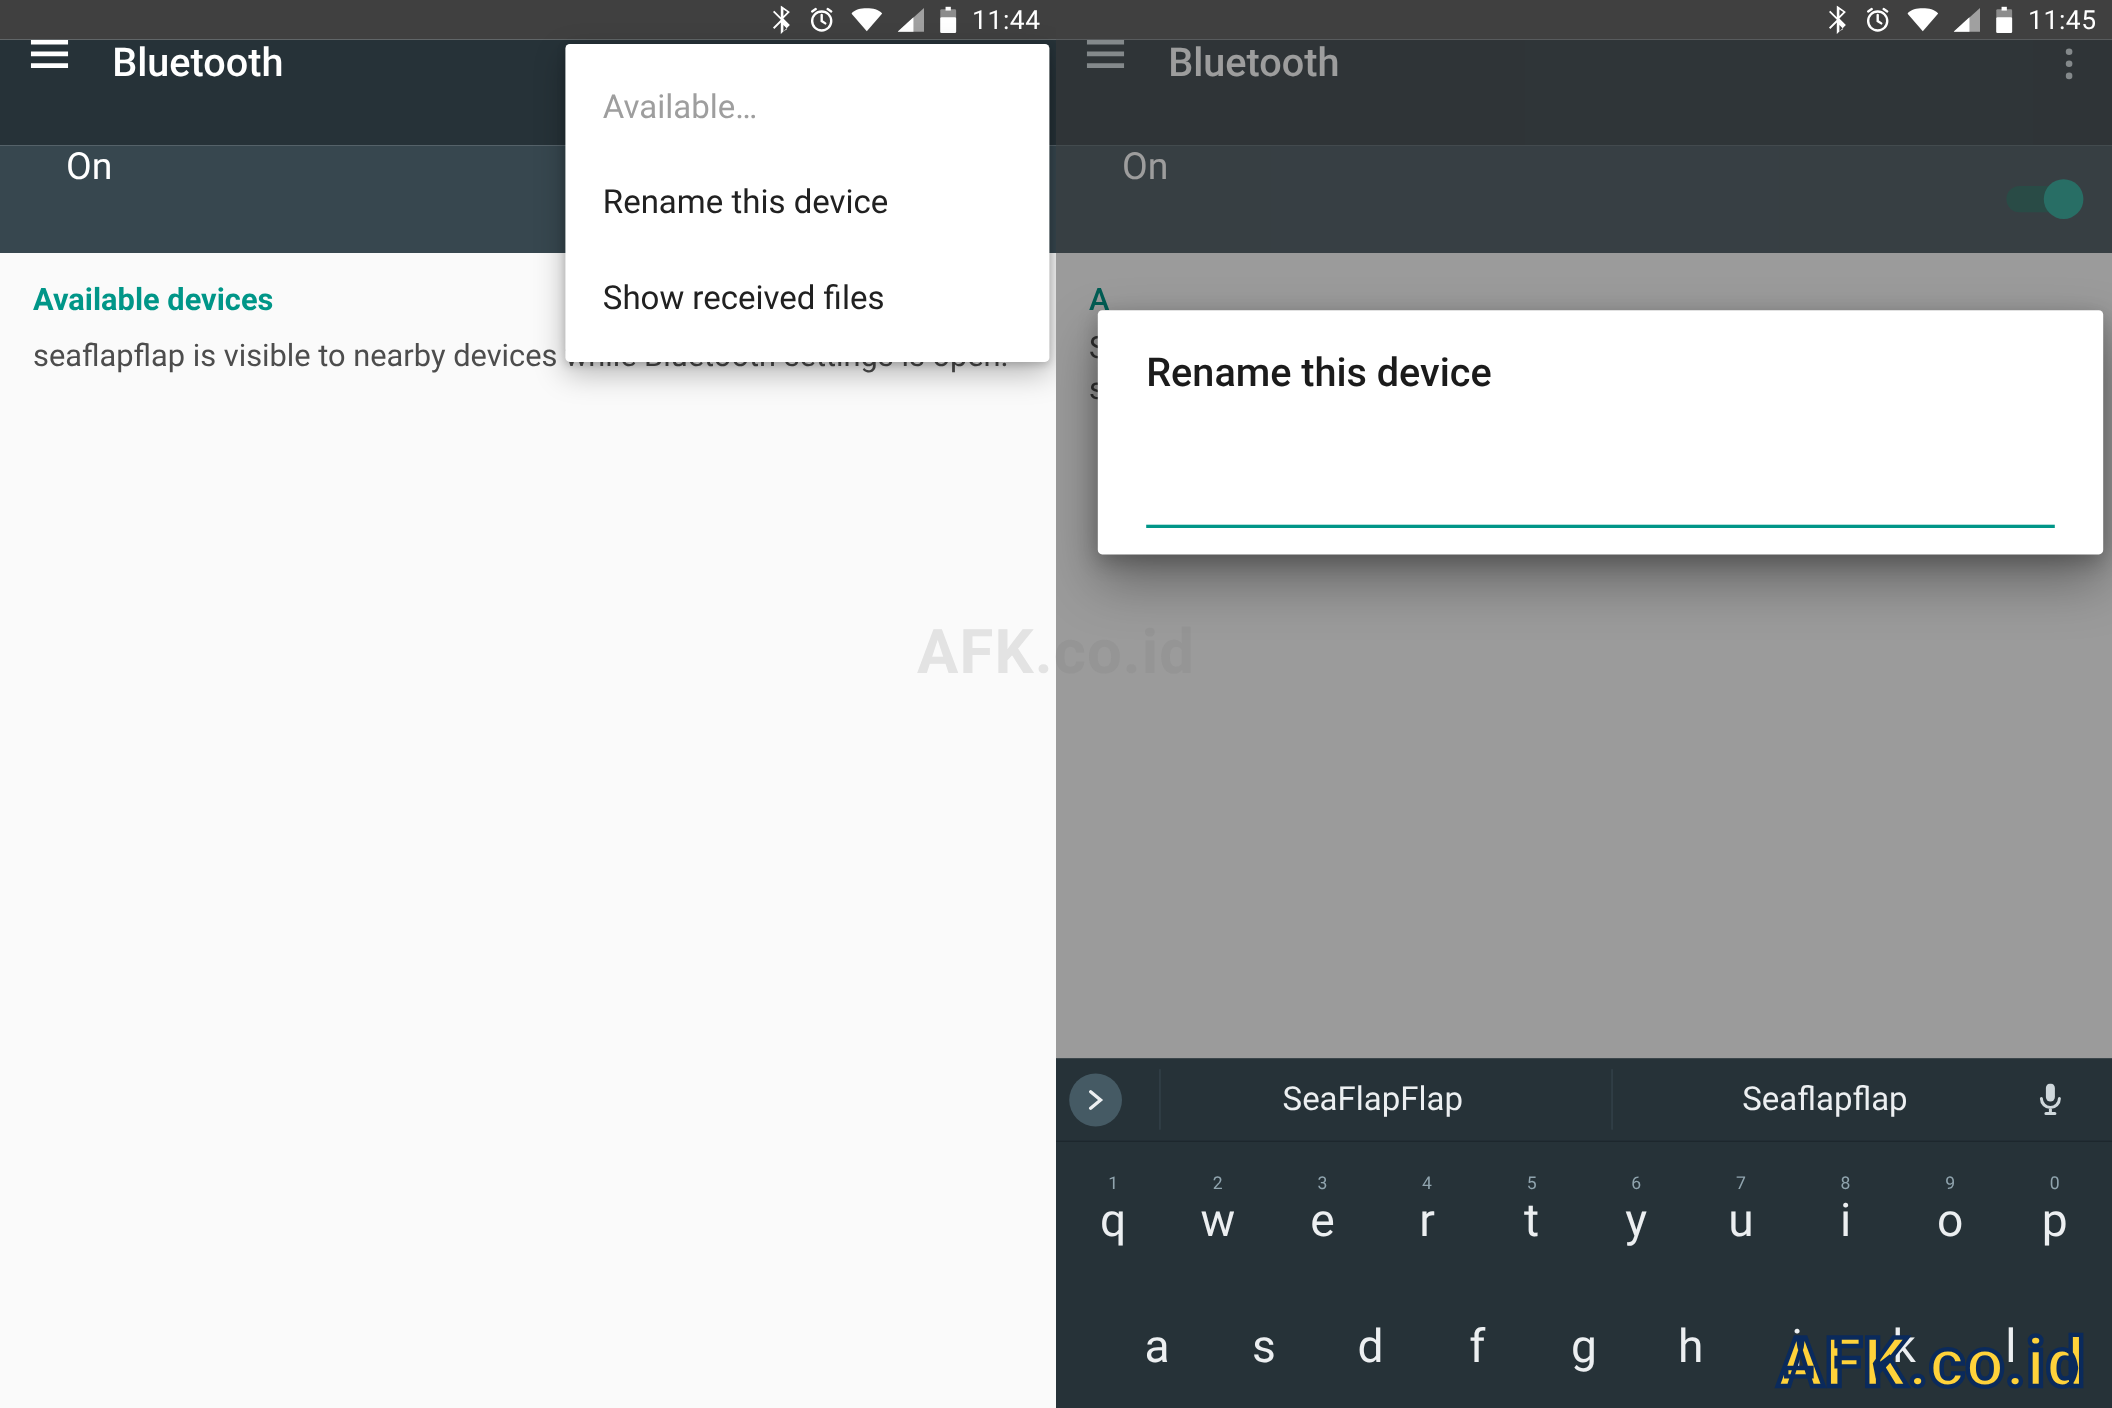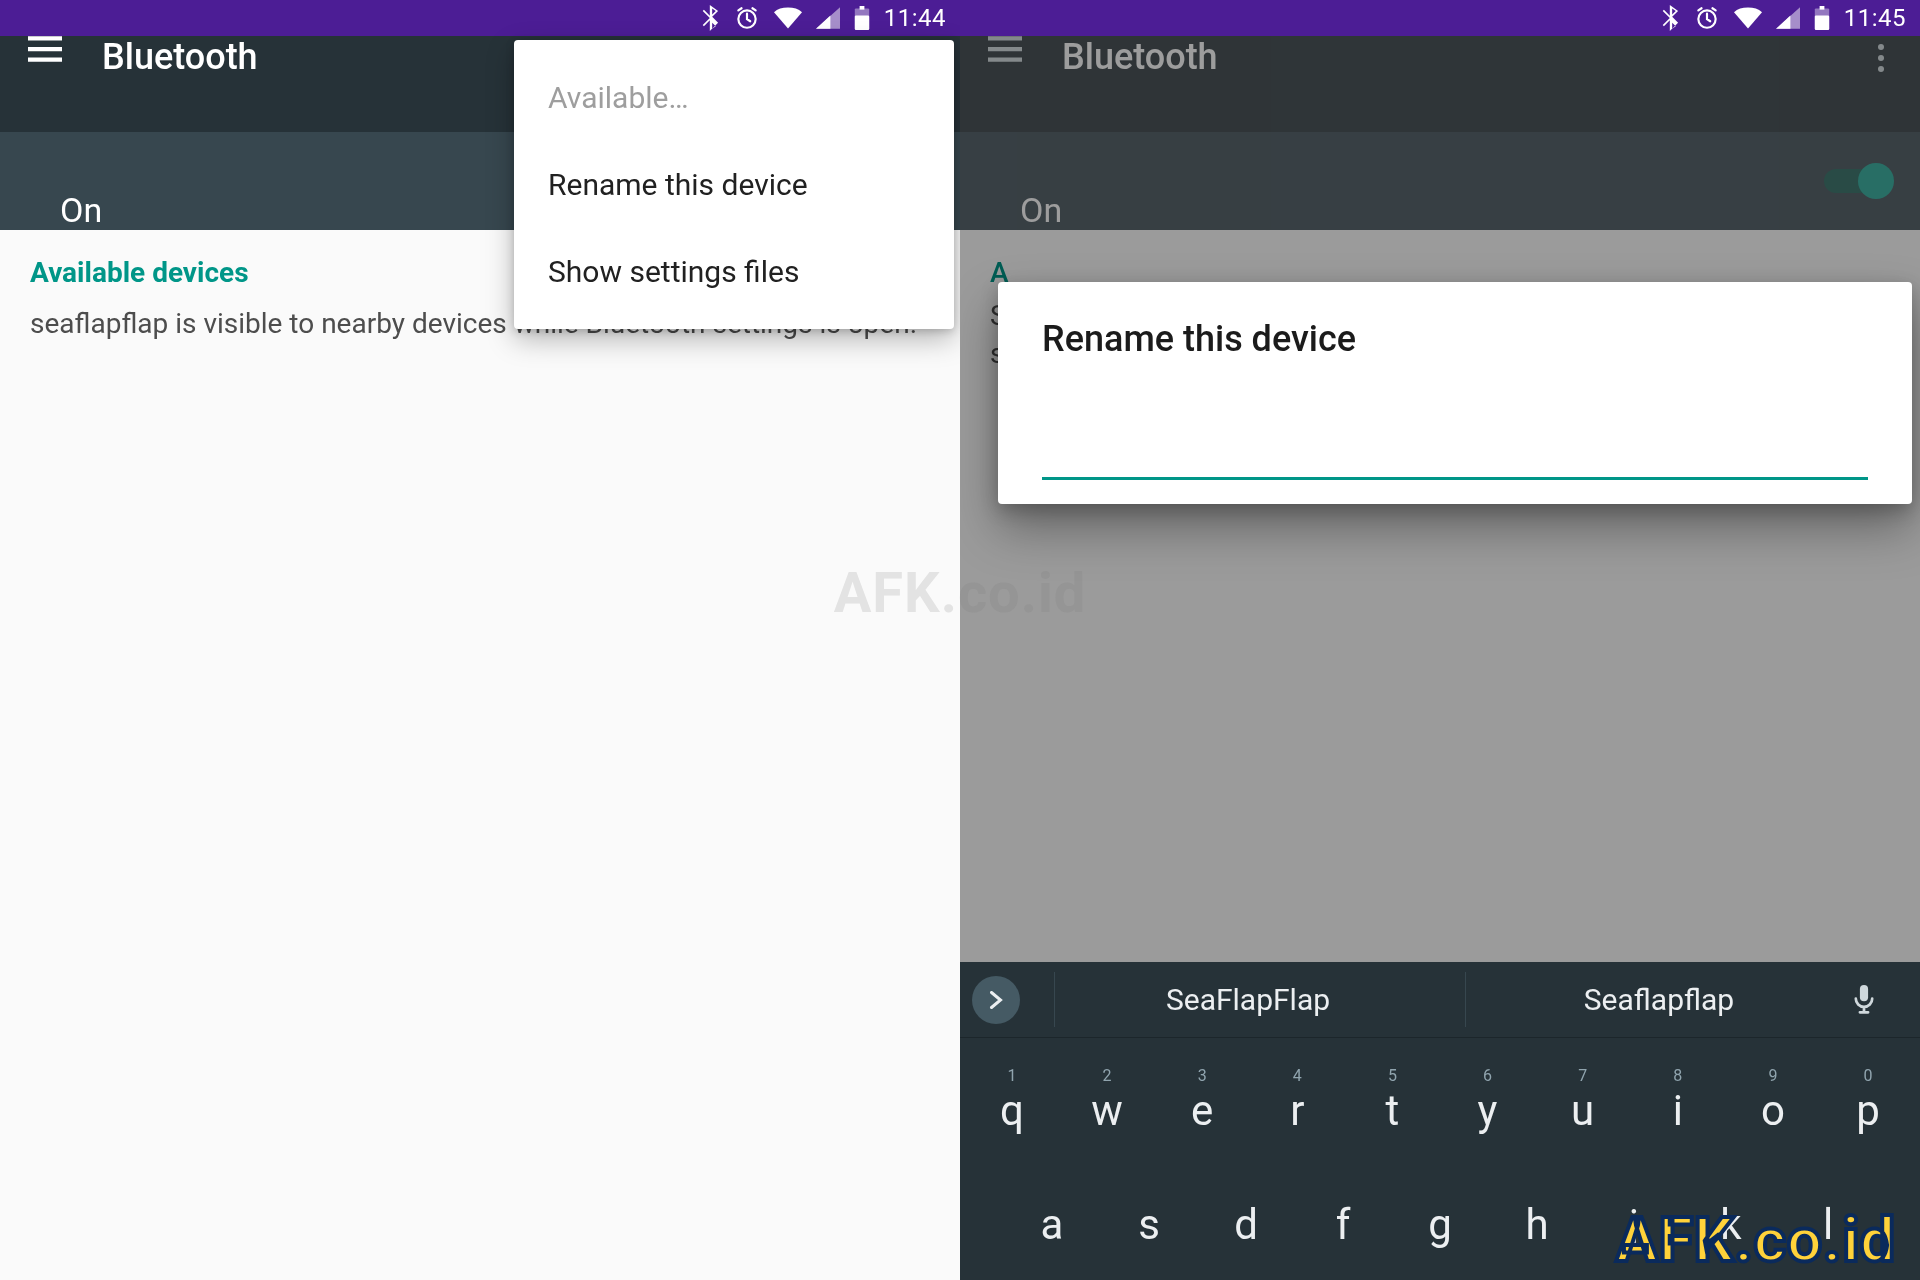--- a/index.html
+++ b/index.html
@@ -6,21 +6,21 @@
   html, body { width: 1920px; height: 1280px; }
   body { display: flex; background: #fff; overflow: hidden; }
 
   .phone { position: relative; height: 100%; overflow: hidden; }
   .phone.left  { width: 960px; background: #fafafa; }
   .phone.right { width: 960px; background: #fafafa; }
 
   
   .statusbar {
     height: 36px;
-    background: #4c1d95;
+    background: #404040;
     color: #fff;
     display: flex;
     align-items: center;
     justify-content: flex-end;
     padding: 0 14px;
     gap: 14px;
     font-size: 24px;
   }
   .statusbar .icon { display: inline-flex; align-items: center; }
   .statusbar .time { font-weight: 400; letter-spacing: 0.5px; }
@@ -40,21 +40,21 @@
   .actionbar .spacer { flex: 1; }
   .actionbar .dots { display:inline-flex; flex-direction:column; gap:5px; padding:8px; }
   .actionbar .dots span { width:6px; height:6px; border-radius:50%; background:#cfd8dc; }
 
   
   .onrow {
     height: 98px;
     background: #37474f;
     color: #fff;
     display: flex;
-    align-items: flex-end;
+    align-items: flex-start;
     padding: 0 60px 0 60px;
     font-size: 34px;
     position: relative;
   }
   .onrow.dimmed { opacity: 0.82; }
   .switch {
     position: absolute; right: 30px; top: 50%; transform: translateY(-50%);
     width: 66px; height: 24px; border-radius: 12px; background: #1b5e54;
   }
   .switch::after {
@@ -229,21 +229,21 @@
   <div class="onrow">
     <span>On</span>
   </div>
 
   <div class="section-header">Available devices</div>
   <div class="body-text">seaflapflap is visible to nearby devices while Bluetooth settings is open.</div>
 
   <div class="popup-menu">
     <div class="item disabled">Available…</div>
     <div class="item">Rename this device</div>
-    <div class="item">Show settings files</div>
+    <div class="item">Show received files</div>
   </div>
 </div>
 
 <div class="phone right">
 
   <div class="statusbar">
     <span class="icon">
       <svg width="18" height="26" viewBox="0 0 14 22" fill="none">
           <path d="M6 0v9L1 4 0 5l6 6-6 6 1 1 5-5v9l7-7-5-5 5-5-7-5zm2 3 3 2-3 3V3zm0 12 3 3-3 2v-5z" fill="#fff"></path>
         </svg>

